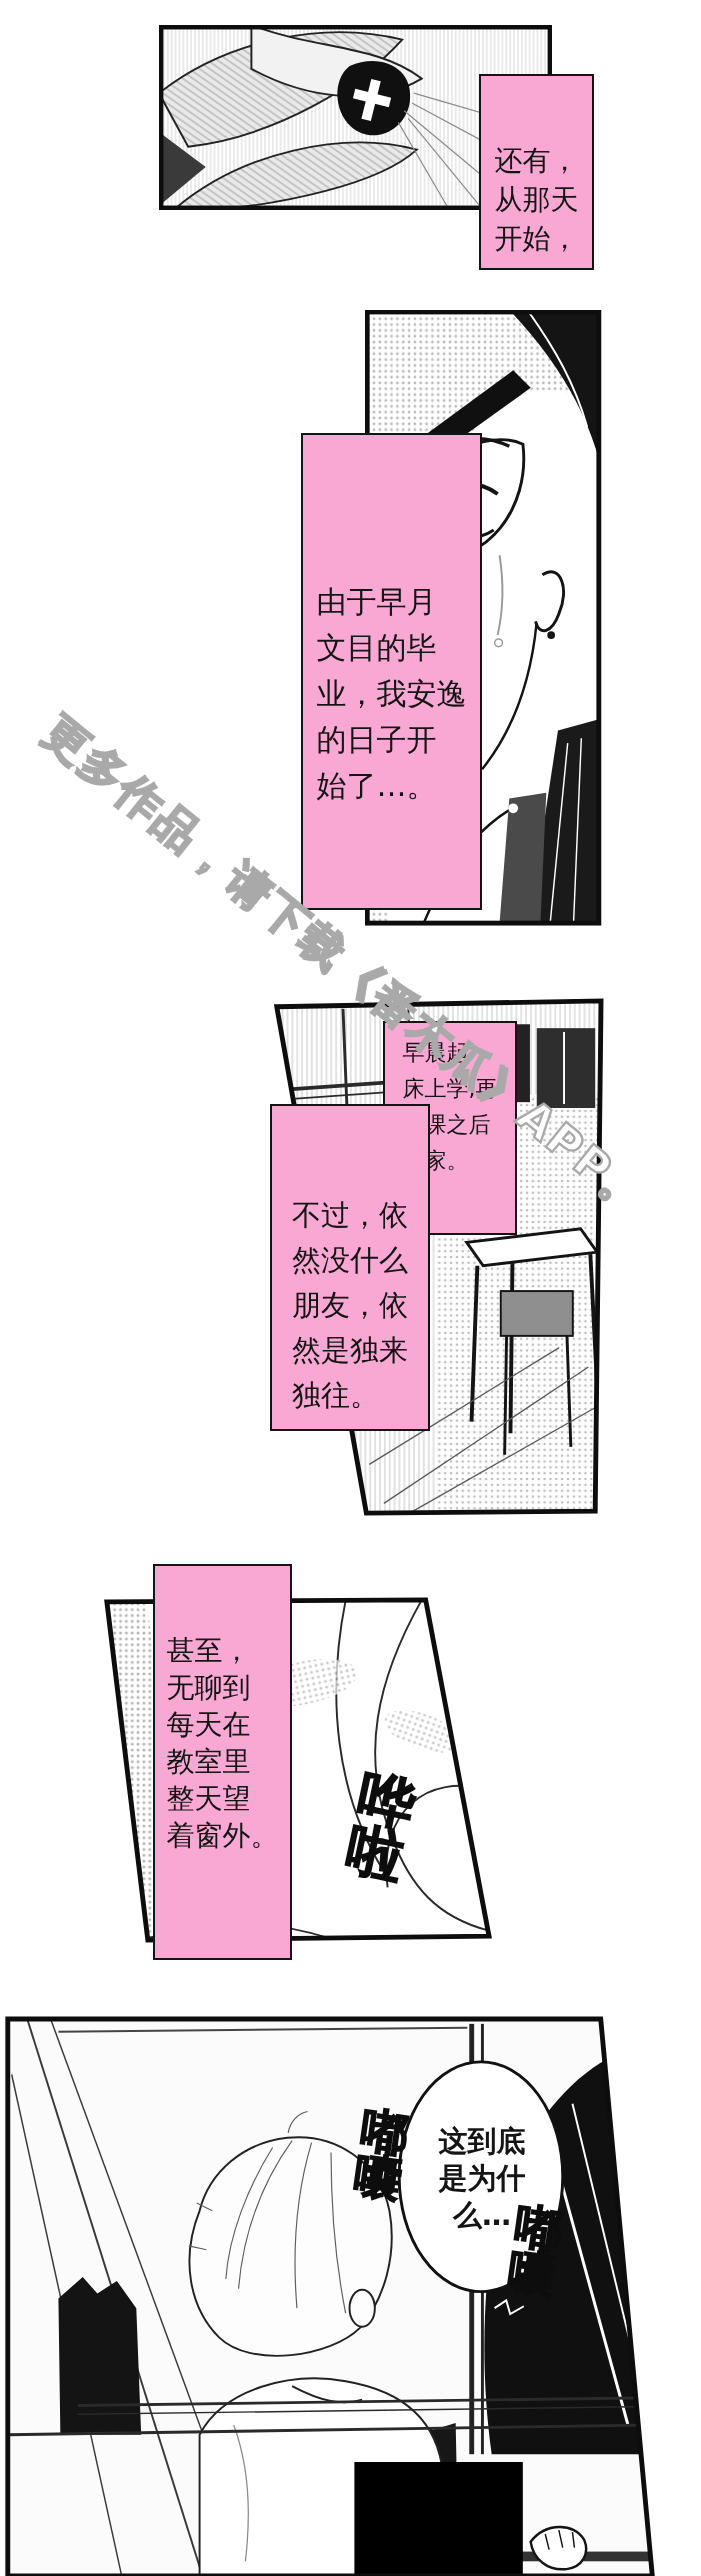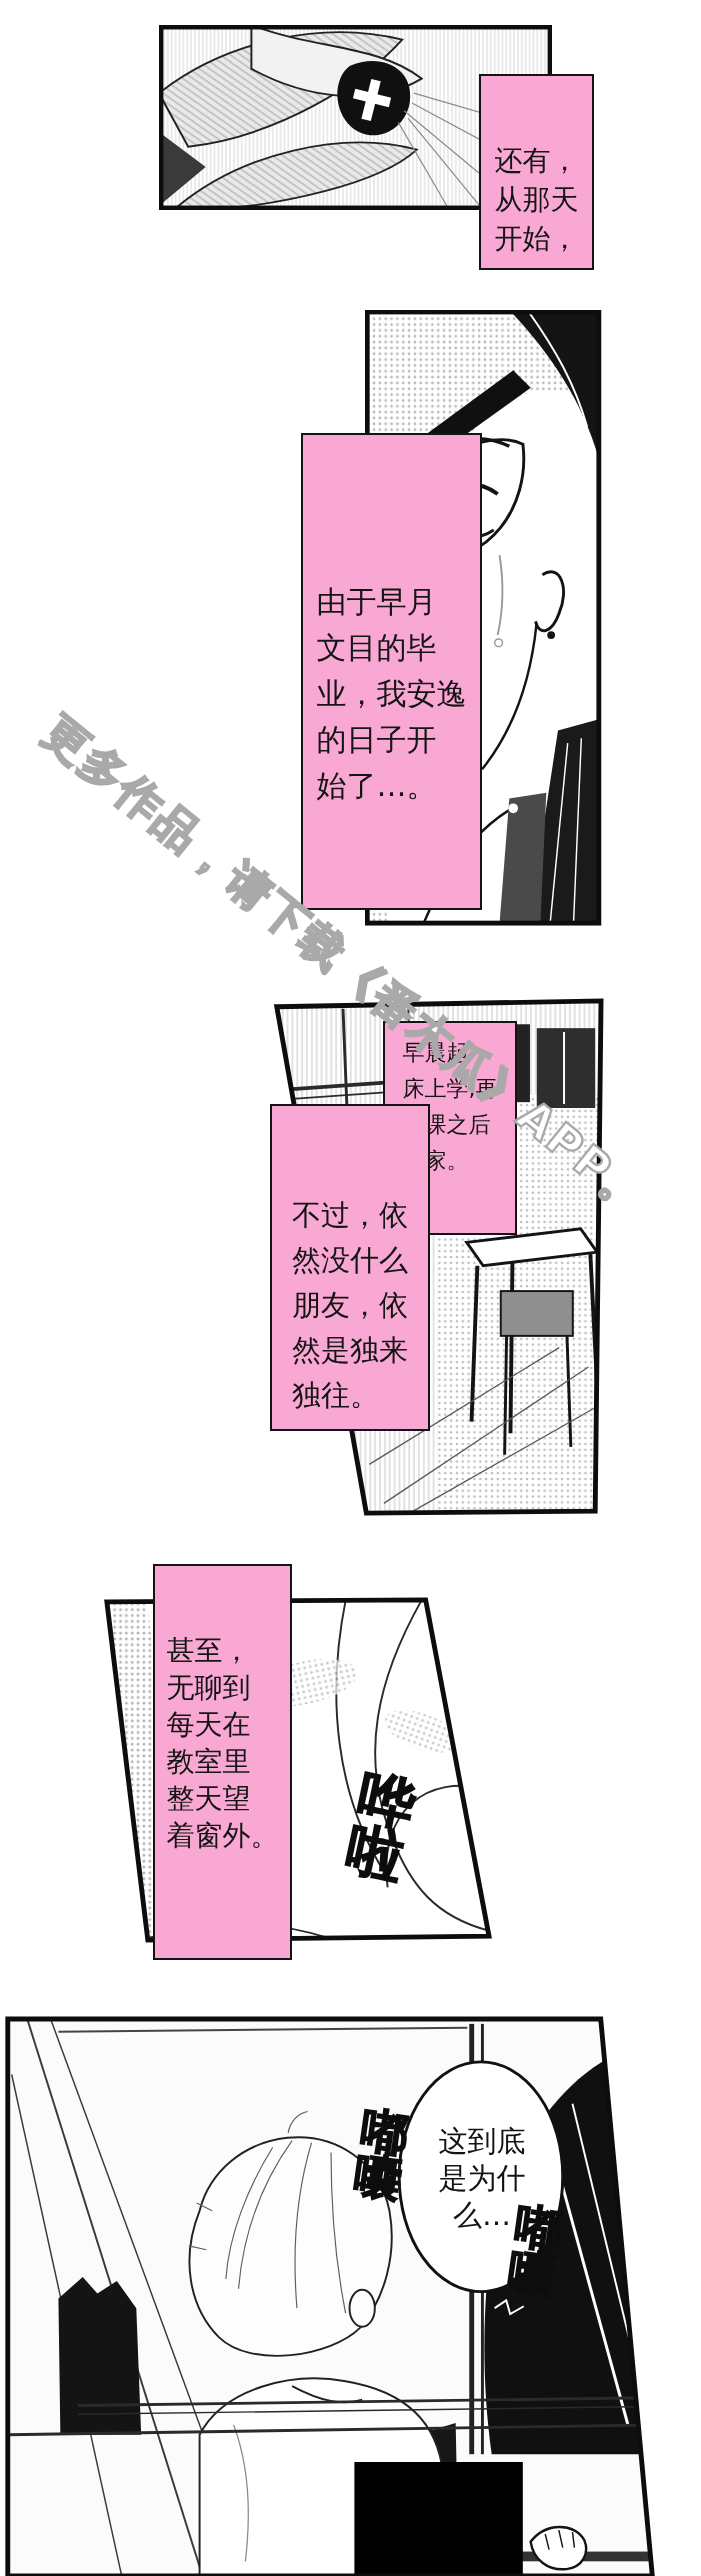--- a/index.html
+++ b/index.html
@@ -4,21 +4,21 @@
 <style>
   html,body{margin:0;padding:0;background:#ffffff;}
   #page{position:relative;width:701px;height:2576px;background:#ffffff;overflow:hidden;
         font-family:"DejaVu Sans",sans-serif;color:#141414;}
   .art{position:absolute;pointer-events:none;}
   .panel-box{position:absolute;background:#f9a8d4;border:2.9px solid #141414;
              box-sizing:border-box;display:flex;flex-direction:column;align-items:center;
              white-space:pre-line;text-align:left;font-weight:400;color:#141414;z-index:20;}
   .sfx{position:absolute;font-weight:900;color:#0d0d0d;white-space:pre-line;text-align:center;
        line-height:.97;z-index:22;-webkit-text-stroke:1.5px #0d0d0d;}
-  .bubble-text{position:absolute;font-weight:400;white-space:pre-line;text-align:center;z-index:21;}
+  .bubble-text{position:absolute;font-weight:700;white-space:pre-line;text-align:center;z-index:21;}
   .watermark{position:absolute;left:68px;top:703px;transform:rotate(39deg);transform-origin:0 0;
              font-size:44px;font-weight:700;letter-spacing:2.9px;white-space:nowrap;z-index:50;
              color:#ffffff;-webkit-text-stroke:2.3px #a9a9a9;text-shadow:0 0 1px #b5b5b5;}
 </style>
 </head>
 <body>
 
 <div id="page">
 
   <svg class="art" style="left:159px;top:25px;" width="393" height="185" viewBox="0 0 404 190">

